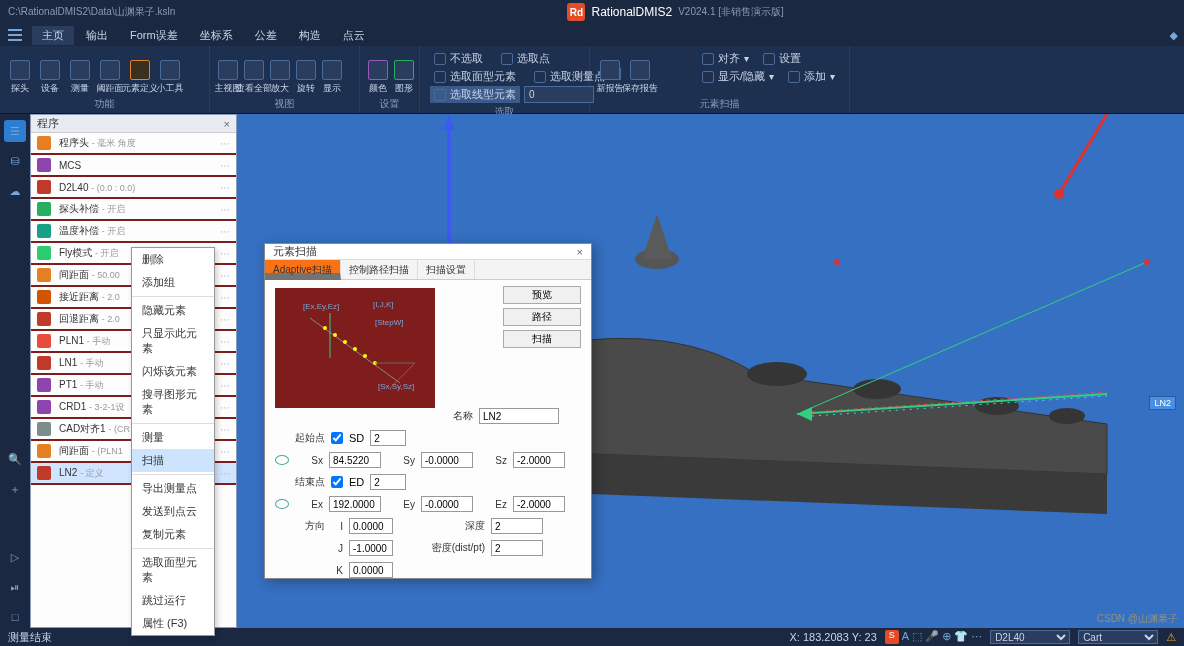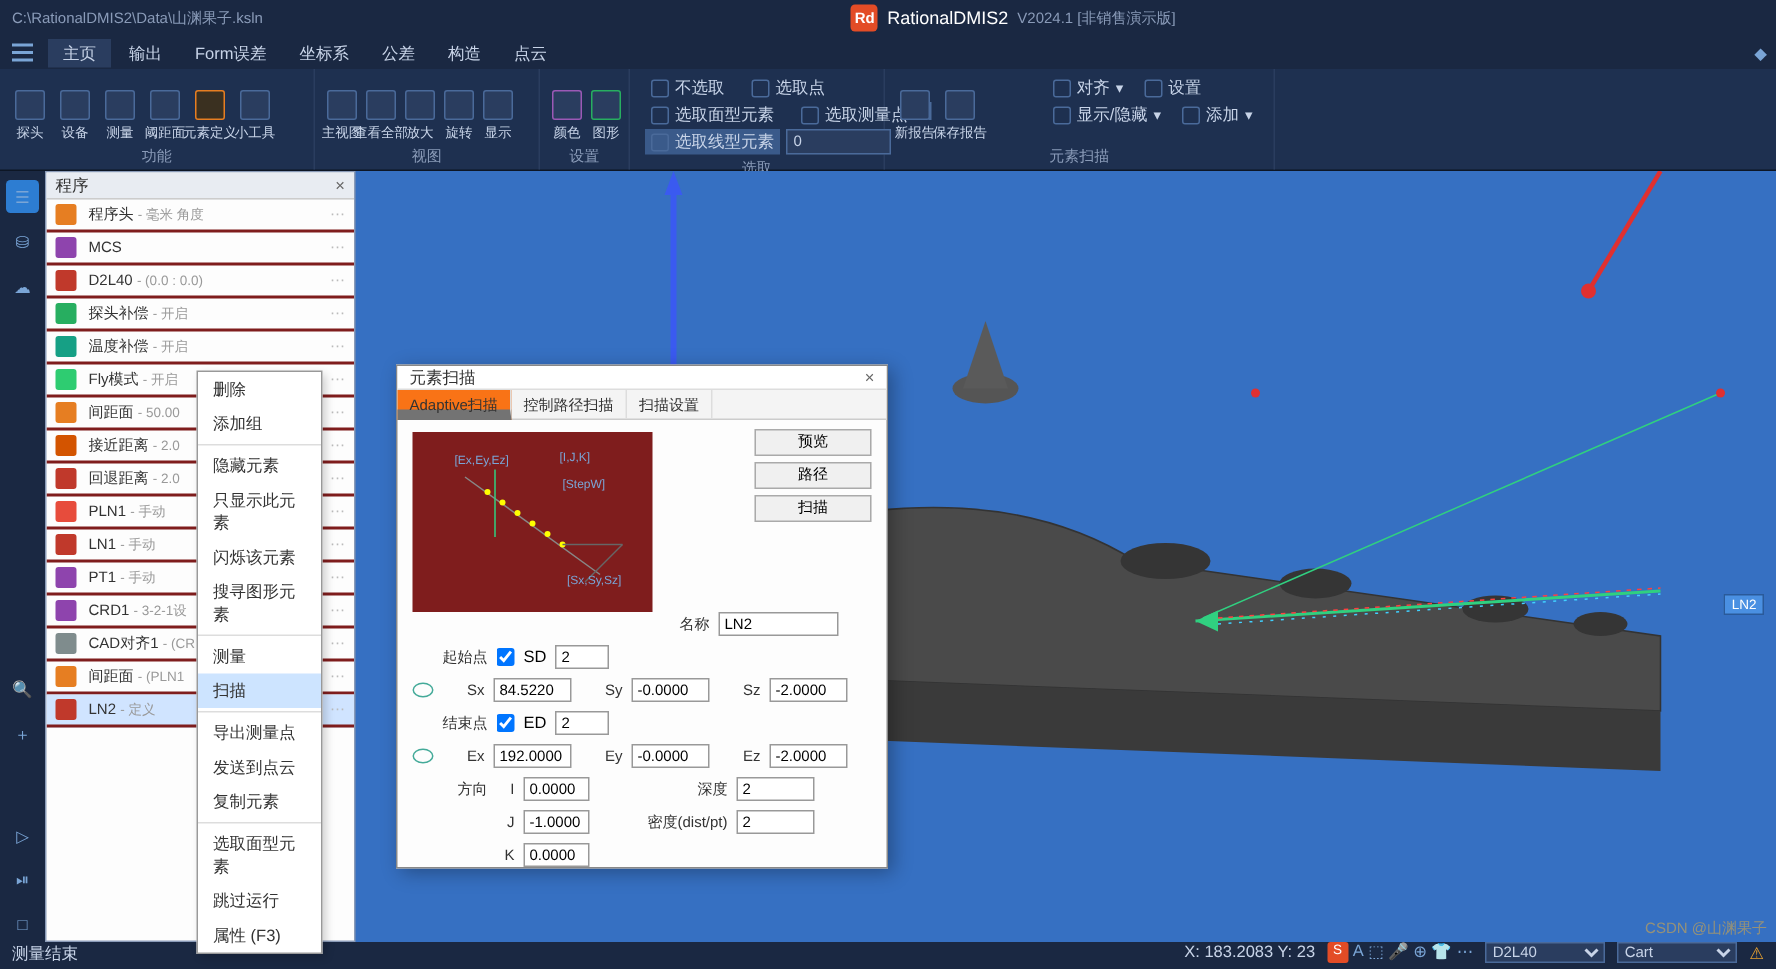--- a/index.html
+++ b/index.html
@@ -63,21 +63,21 @@
 .preview-box{width:160px;height:120px;background:#7f1d1d;position:relative;float:left}
 .preview-box .plabel{position:absolute;color:#7aa5d6;font-size:8px}
 .btncol{position:absolute;right:10px;top:6px;display:flex;flex-direction:column;gap:4px}
 .dbtn{width:78px;height:18px;background:#f0f0f0;border:1px solid #aaa;font-size:10px;cursor:pointer;text-align:center;line-height:16px}
 .formrow{display:flex;align-items:center;gap:6px;margin-top:6px;clear:both}
 .formrow .flab{width:50px;font-size:10px;color:#333;text-align:right}
 .formrow .flab2{width:28px;font-size:10px;color:#333;text-align:right}
 .formrow input[type=text]{border:1px solid #999;font-size:10px;padding:1px 3px;height:16px}
 .formrow input[type=checkbox]{width:12px;height:12px}
 .eye{width:14px;height:10px;border:1px solid #4a9;border-radius:50%;display:inline-block}
-.statusbar{position:absolute;bottom:0;left:0;right:0;height:18px;background:#1a2842;display:flex;align-items:flex-start;padding:0 8px;color:#c8d4e8;font-size:10px}
+.statusbar{position:absolute;bottom:0;left:0;right:0;height:18px;background:#1a2842;display:flex;align-items:center;padding:0 8px;color:#c8d4e8;font-size:10px}
 .statusbar .sright{margin-left:auto;display:flex;align-items:center;gap:8px}
 .statusbar select{background:#2a3d5f;border:1px solid #4a6a9a;color:#c8d4e8;font-size:10px;height:14px;width:80px}
 .tag3d{position:absolute;background:#4a90e2;color:#fff;font-size:9px;padding:1px 4px;border:1px solid #2a5a9a}
 .csdn-wm{position:absolute;right:6px;bottom:20px;color:#d4a84a;font-size:10px;opacity:0.6}
 svg{overflow:visible}
 </style>
 </head>
 <body>
 
 <div class="titlebar">

